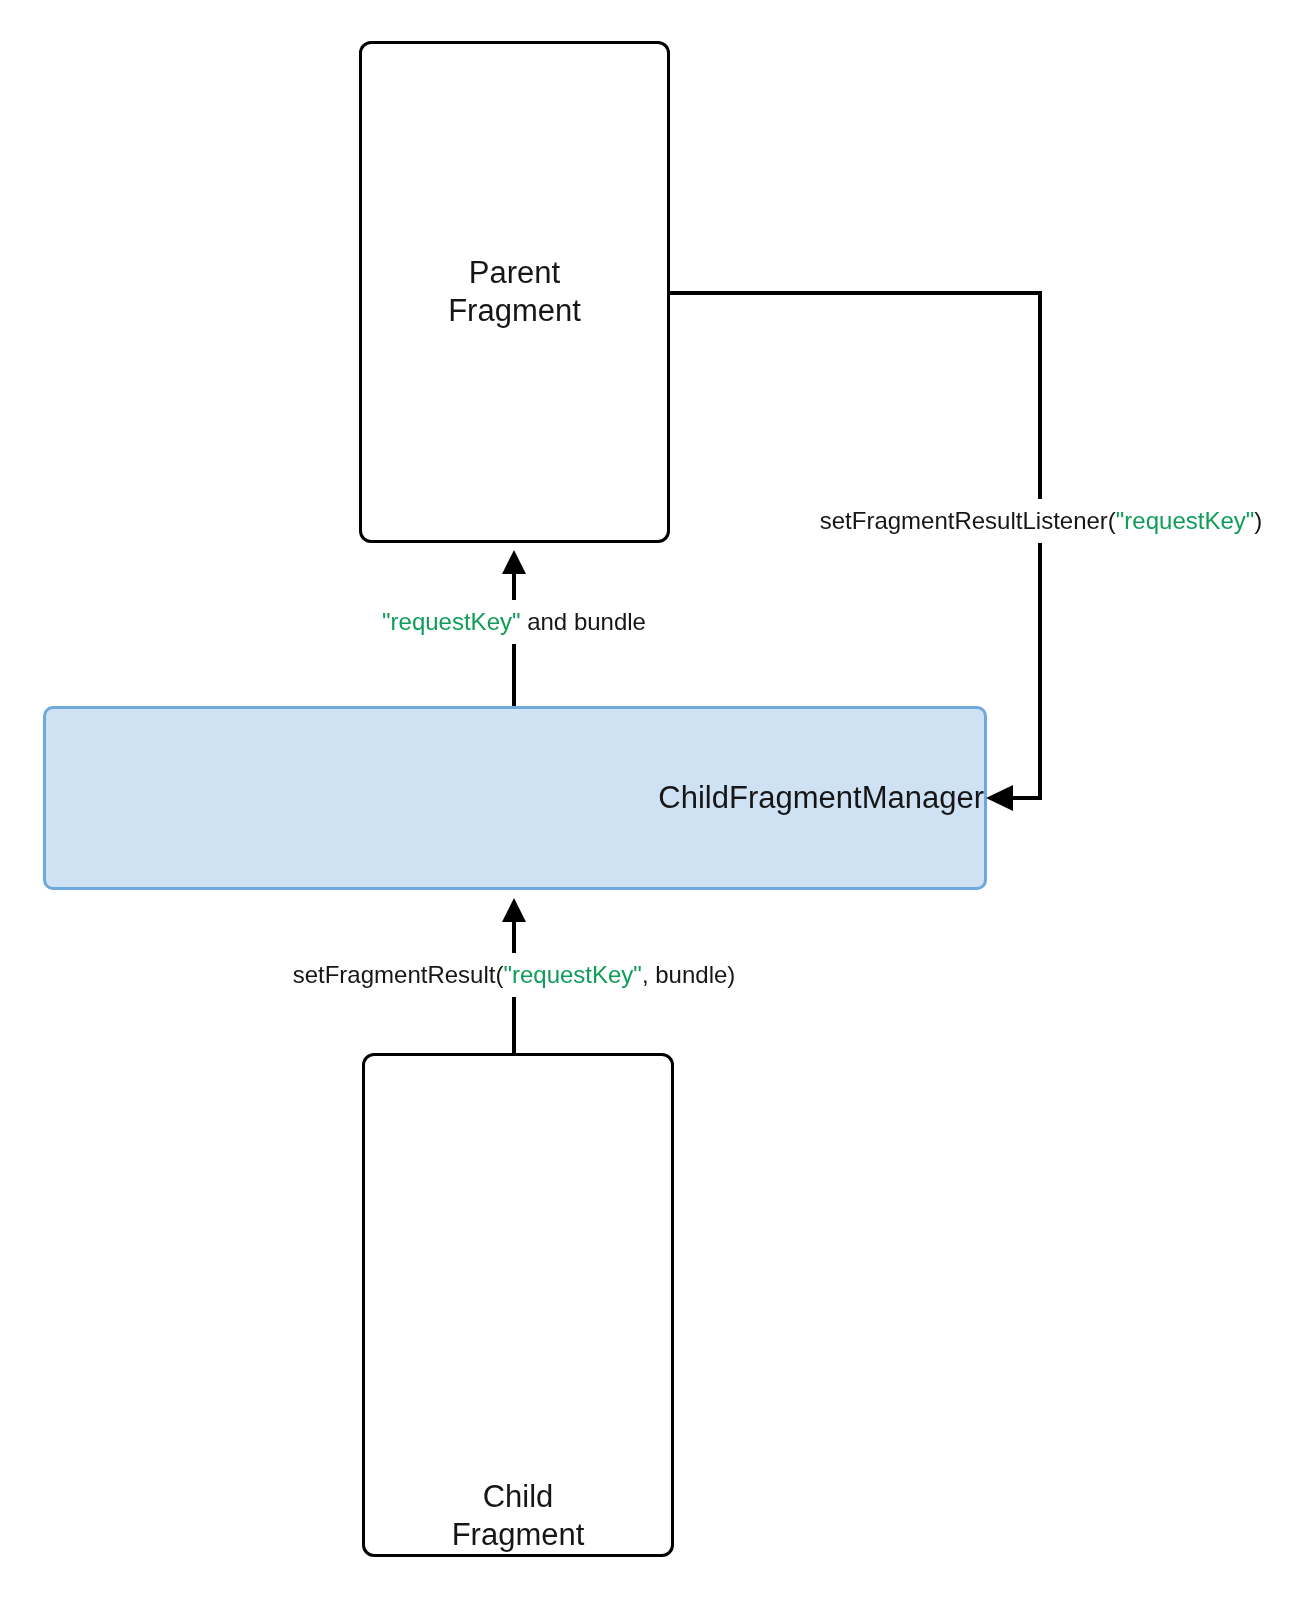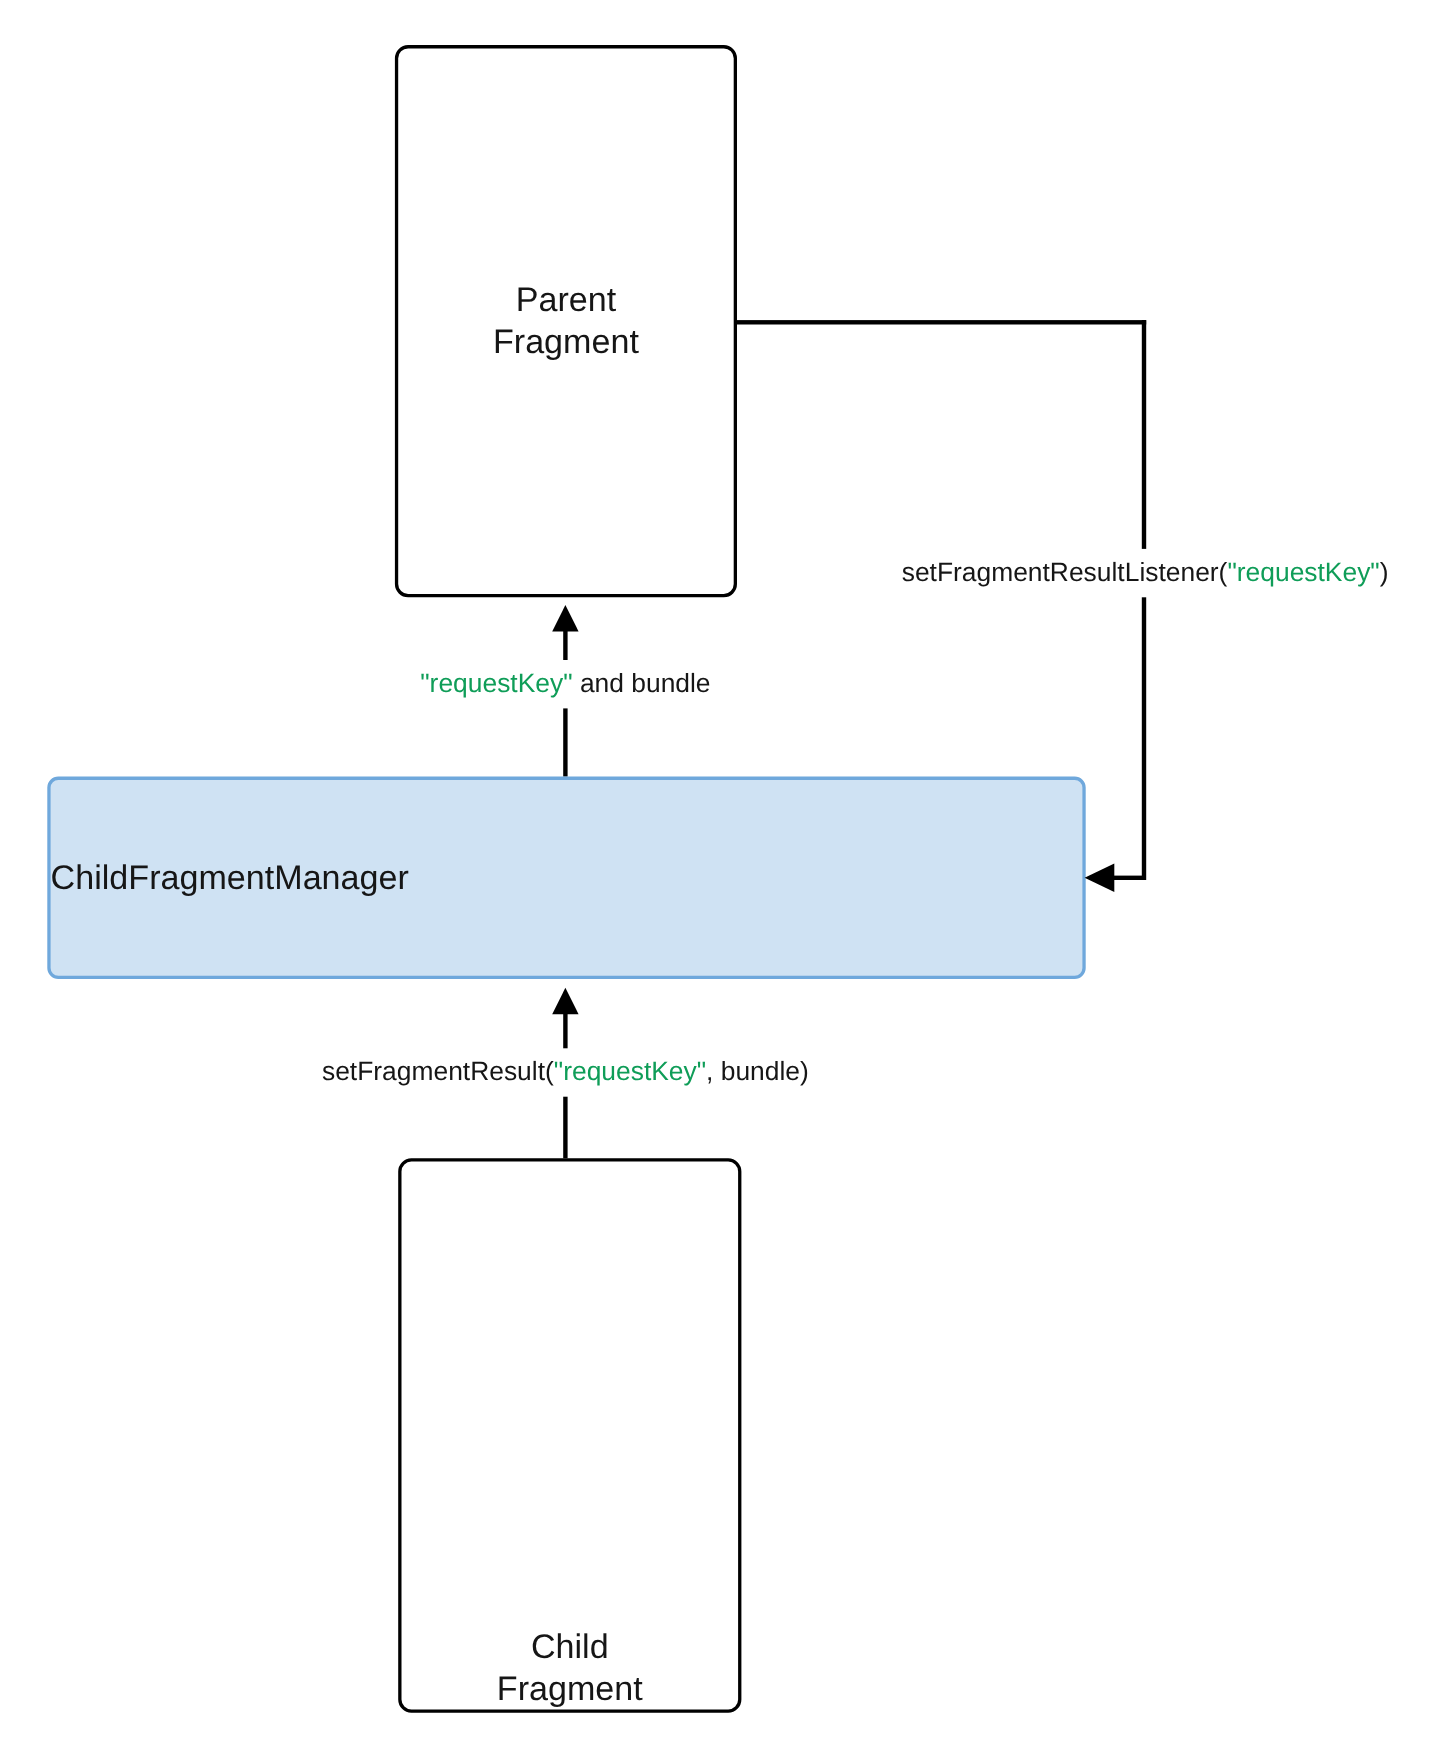--- a/index.html
+++ b/index.html
@@ -45,21 +45,21 @@
   .child-box  { left: 362px; top: 1053px; width: 312px; height: 504px; justify-content: flex-end; }
 
   .manager-box {
     position: absolute;
     left: 43px; top: 706px; width: 944px; height: 184px;
     background: var(--manager-fill);
     border: 3px solid var(--manager-border);
     border-radius: 10px;
     display: flex;
     align-items: center;
-    justify-content: flex-start;
+    justify-content: flex-end;
     z-index: 1;
   }
   .manager-box .box-line {
     font-size: 31px;
     color: var(--text-black);
     white-space: nowrap;
   }
 
   
   .seg {

